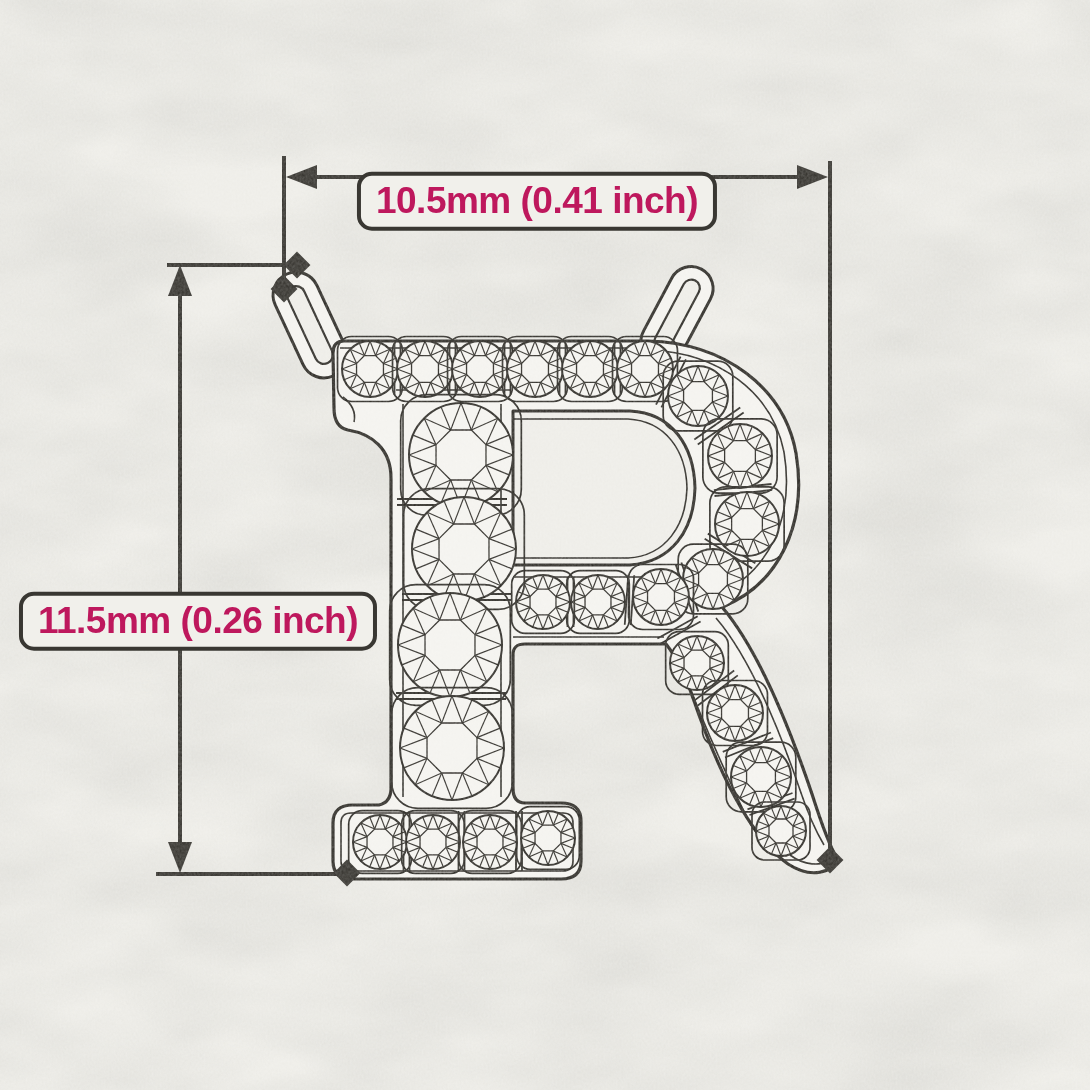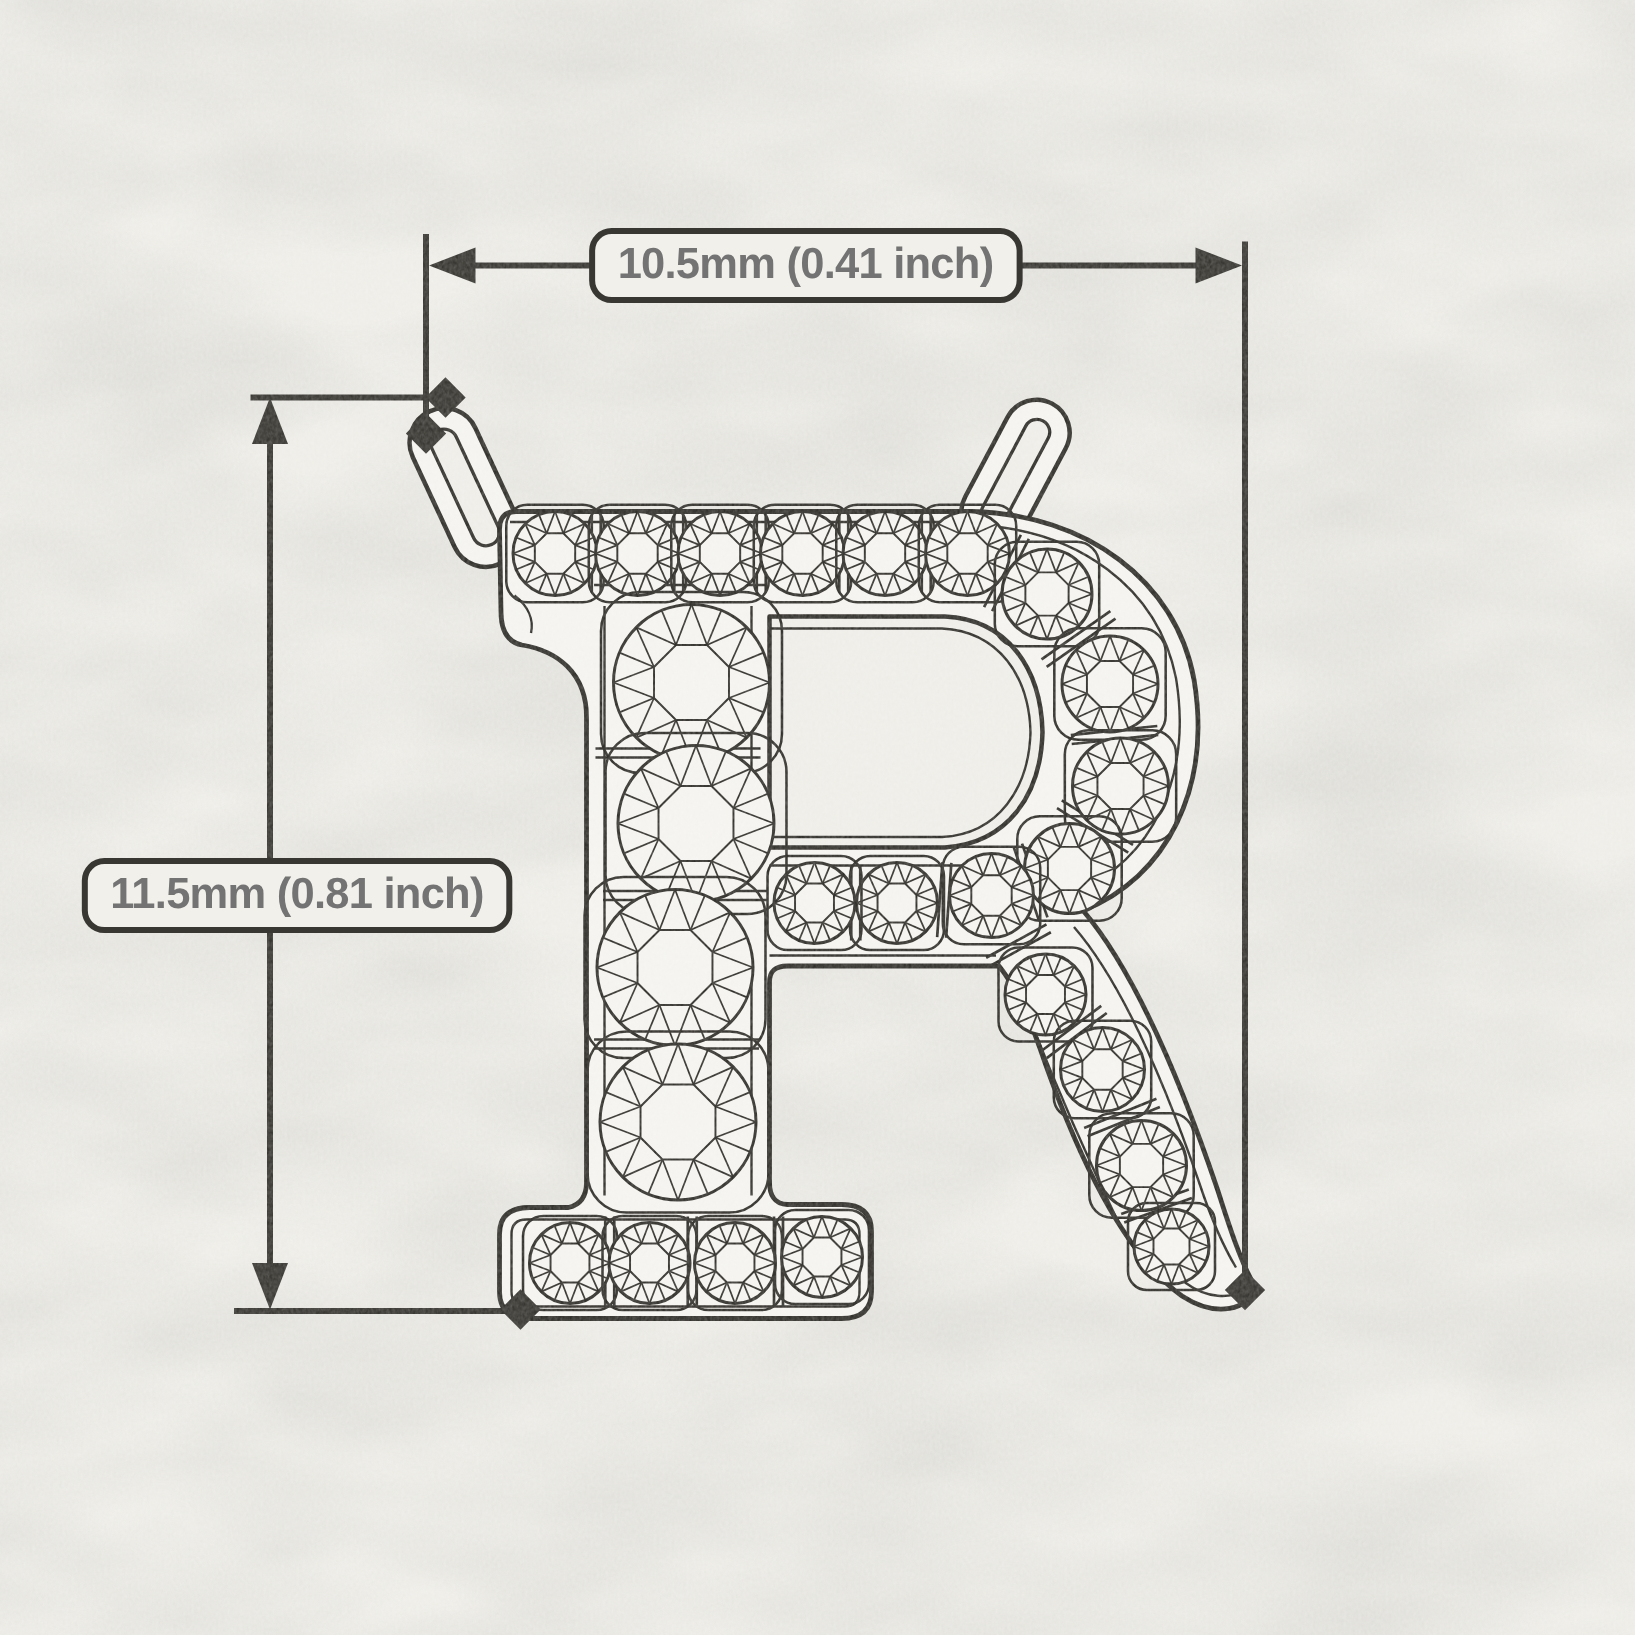--- a/index.html
+++ b/index.html
@@ -5,22 +5,22 @@
   html,body{margin:0;padding:0;}
   .stage{
     position:relative;width:1090px;height:1090px;overflow:hidden;
     background:#eeede8;
     font-family:"Liberation Sans", sans-serif;
   }
   .stage svg{position:absolute;left:0;top:0;}
   .dim-label{
     position:absolute;transform:translate(-50%,-50%);
     background:#f1f0eb;border:4px solid #393732;border-radius:15px;
-    padding:5px 15px;font-size:29px;font-weight:700;color:#737373;
-    letter-spacing:-0.5px;white-space:nowrap;line-height:1.1;
+    padding:5px 15px;font-size:37px;font-weight:700;color:#be185d;
+    letter-spacing:-0.5px;white-space:nowrap;line-height:1.1;margin-top:24px;
   }
 </style>
 </head>
 <body>
 
 <div class="stage">
 
   <svg width="1090" height="1090" viewBox="0 0 1090 1090">
     <defs>
       <filter id="blotch" x="0" y="0" width="100%" height="100%">
@@ -897,14 +897,14 @@
       <rect x="287.5" y="255.5" width="19" height="19" stroke="none" transform="rotate(45 297 265)"></rect>
       <rect x="274.5" y="279.5" width="19" height="19" stroke="none" transform="rotate(45 284 289)"></rect>
       <rect x="820.5" y="850.5" width="19" height="19" stroke="none" transform="rotate(45 830 860)"></rect>
       <rect x="337.5" y="863.5" width="19" height="19" stroke="none" transform="rotate(45 347 873)"></rect>
     </g>
 
     <rect x="0" y="0" width="1090" height="1090" filter="url(#grain)" opacity="0.28" pointer-events="none"></rect>
   </svg>
 
   <div class="dim-label" style="left:537px;top:177px">10.5mm (0.41 inch)</div>
-  <div class="dim-label" style="left:198px;top:597px">11.5mm (0.81 inch)</div>
+  <div class="dim-label" style="left:198px;top:597px">11.5mm (0.26 inch)</div>
 </div>
 
 </body></html>

